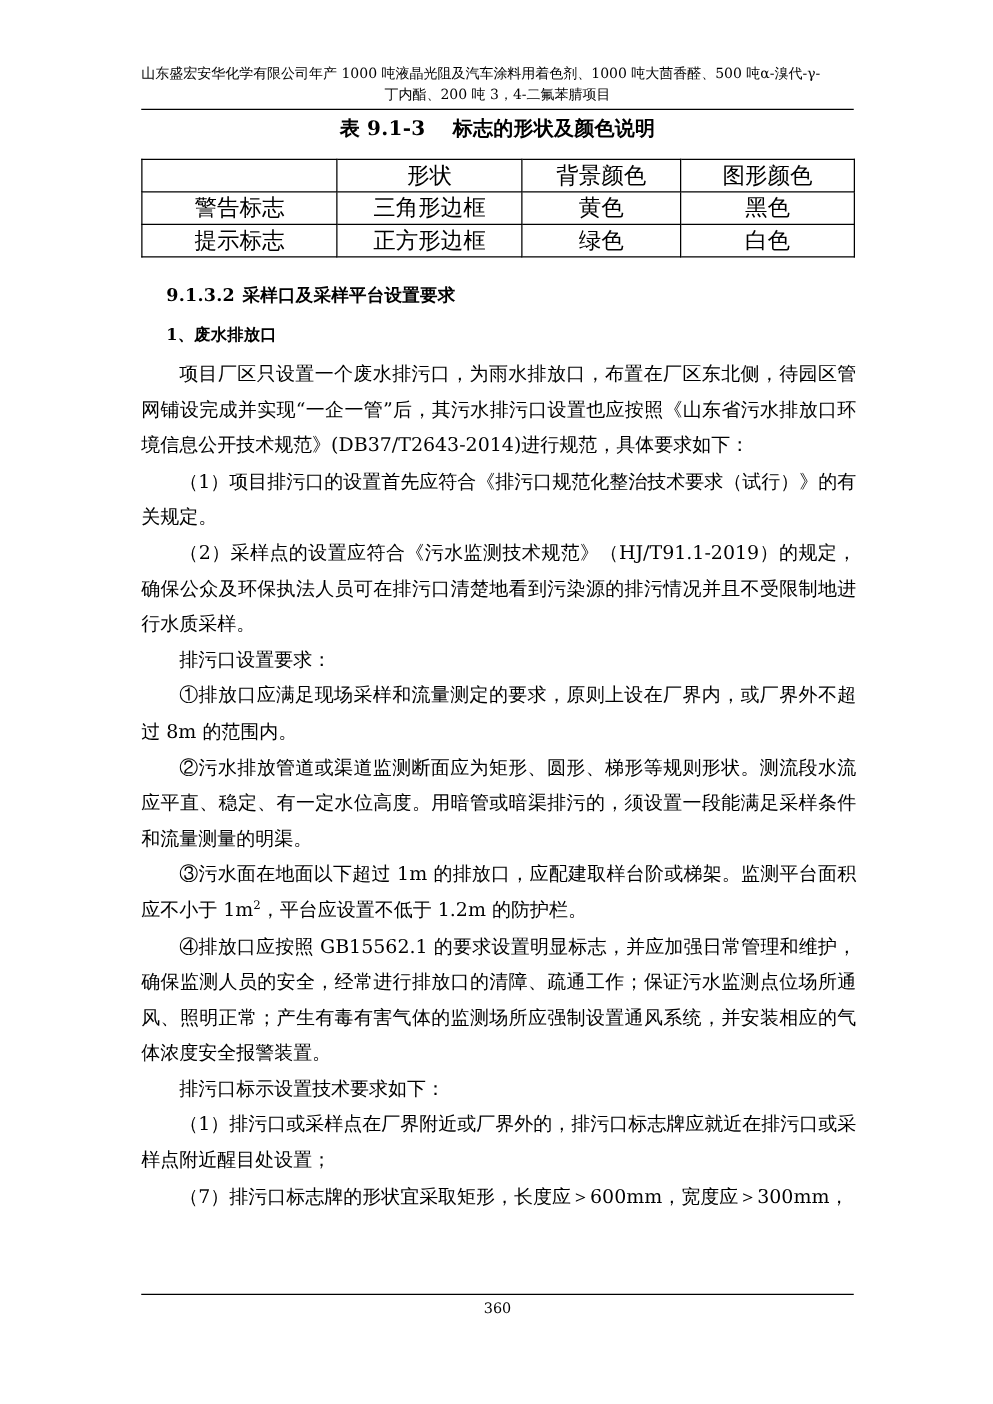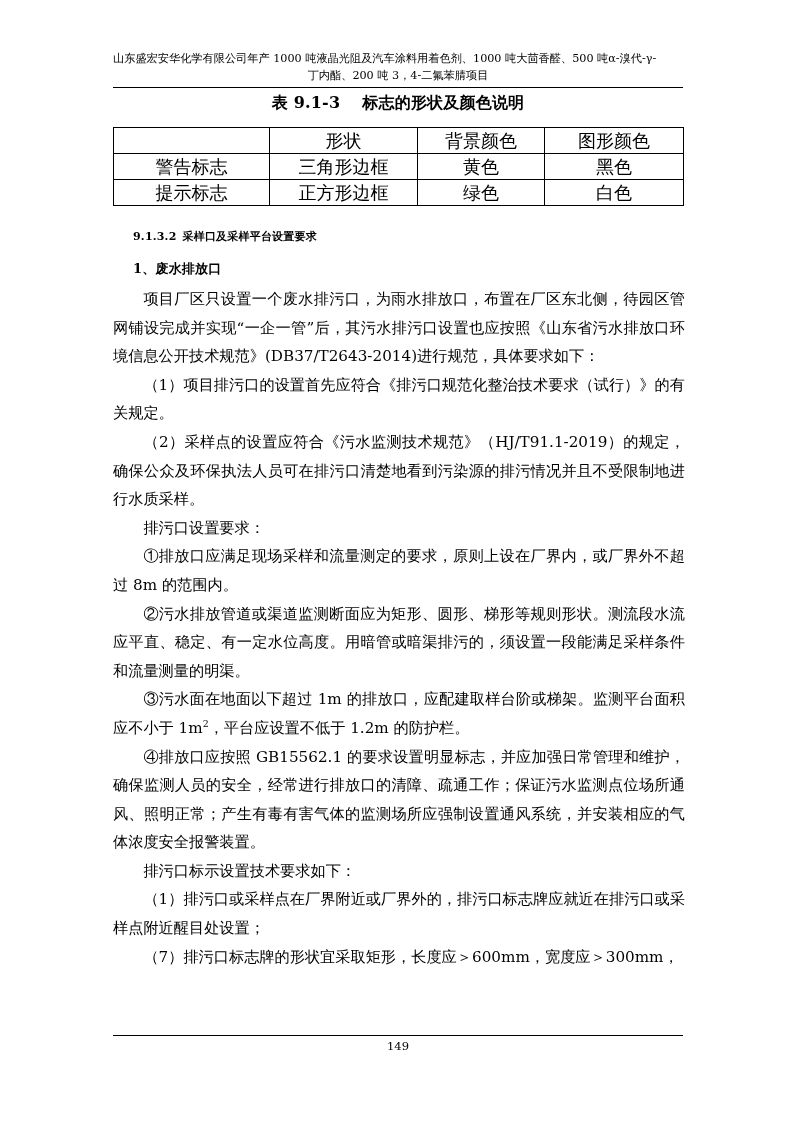--- a/index.html
+++ b/index.html
@@ -84,21 +84,21 @@
   table.sign-table col.c3 { width: 127px; }
   table.sign-table col.c4 { width: 139px; }
   
   .content {
     position: absolute;
     left: 113px;
     top: 222px;
     width: 572px;
   }
   .h3 {
-    font-size: 11px;
+    font-size: 14px;
     font-weight: bold;
     line-height: 30px;
     margin: 0 0 0 0;
     padding-left: 20px;
     letter-spacing: 0.2px;
   }
   .h3 .num { margin-right: 6px; }
   .h4 {
     font-size: 13px;
     font-weight: bold;
@@ -196,15 +196,15 @@
     <p class="body">②污水排放管道或渠道监测断面应为矩形、圆形、梯形等规则形状。测流段水流应平直、稳定、有一定水位高度。用暗管或暗渠排污的，须设置一段能满足采样条件和流量测量的明渠。</p>
     <p class="body"><span>③污水面在地面以下超过 1m 的排放口，应配建取样台阶或梯架。监测平台面积应不小于 1m</span><sup>2</sup><span>，平台应设置不低于 1.2m 的防护栏。</span></p>
     <p class="body">④排放口应按照 GB15562.1 的要求设置明显标志，并应加强日常管理和维护，确保监测人员的安全，经常进行排放口的清障、疏通工作；保证污水监测点位场所通风、照明正常；产生有毒有害气体的监测场所应强制设置通风系统，并安装相应的气体浓度安全报警装置。</p>
     <p class="body">排污口标示设置技术要求如下：</p>
     <p class="body">（1）排污口或采样点在厂界附近或厂界外的，排污口标志牌应就近在排污口或采样点附近醒目处设置；</p>
     <p class="body">（7）排污口标志牌的形状宜采取矩形，长度应＞600mm，宽度应＞300mm，</p>
 
   </div>
 
   <div class="footer-rule"></div>
-  <div class="page-number">149</div>
+  <div class="page-number">360</div>
 
 </div>
 
 </body></html>

